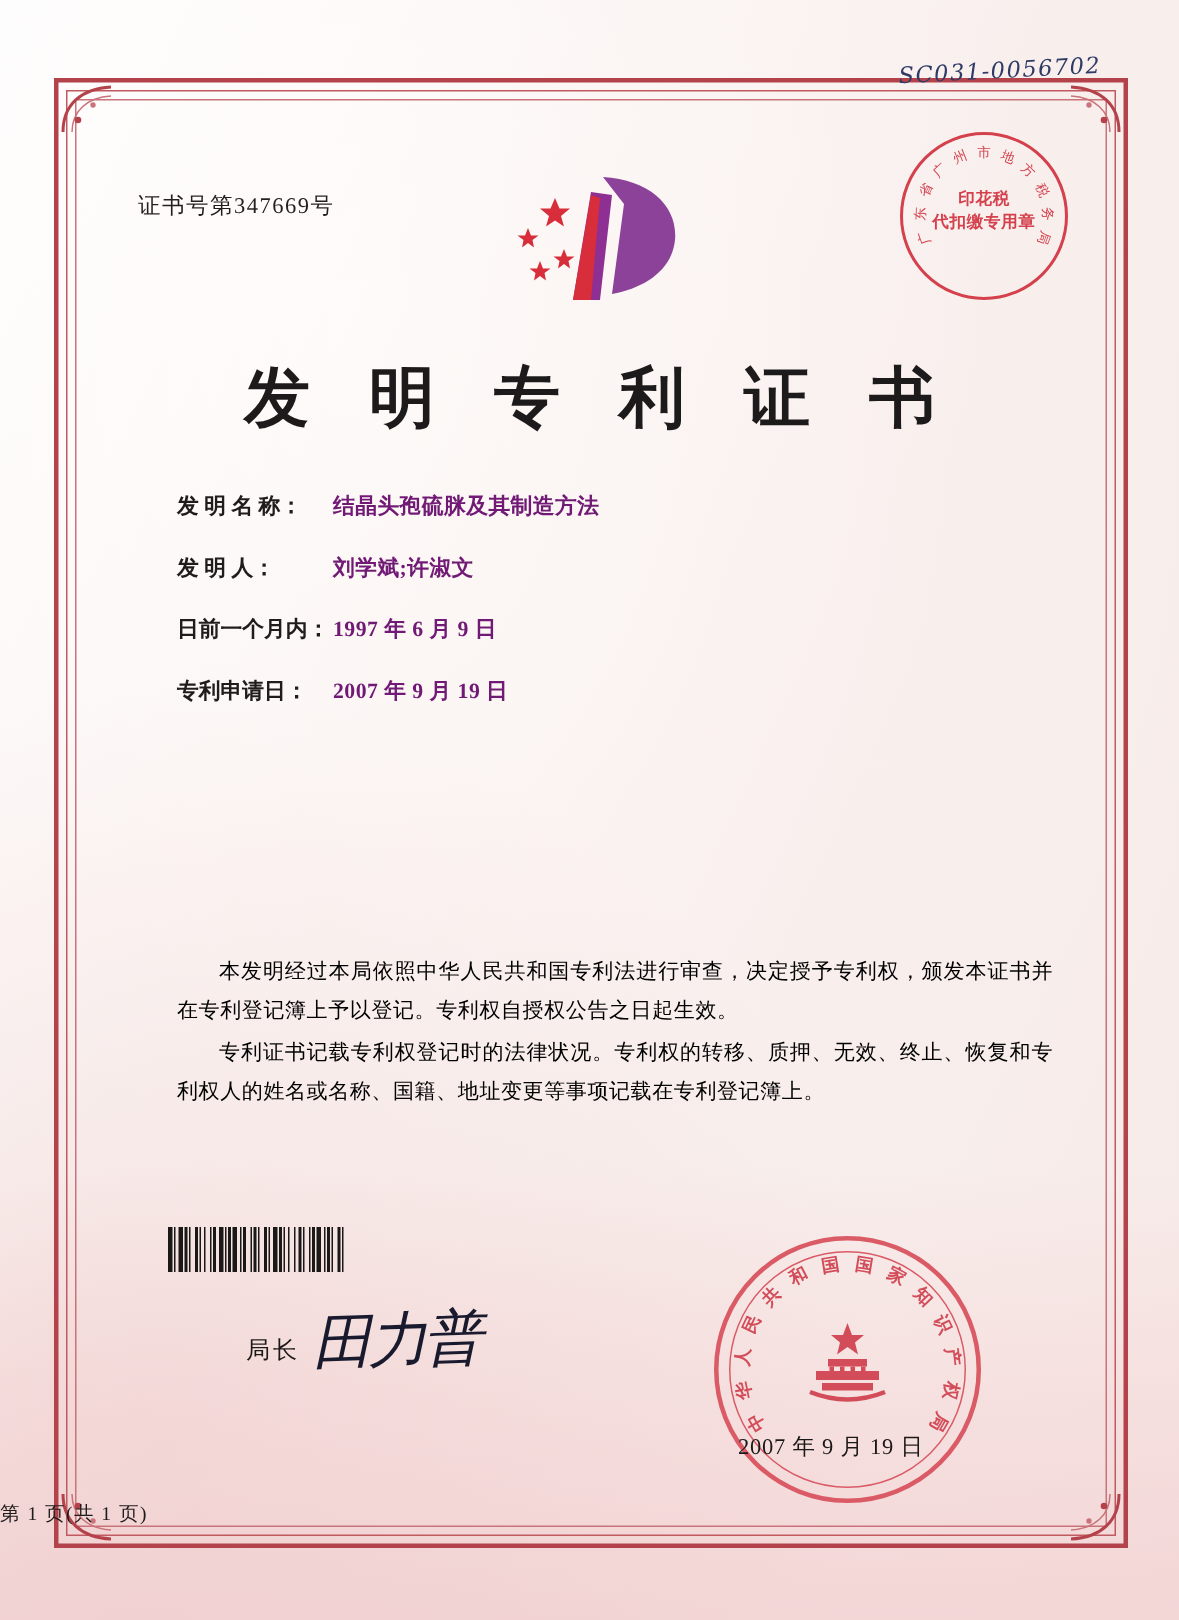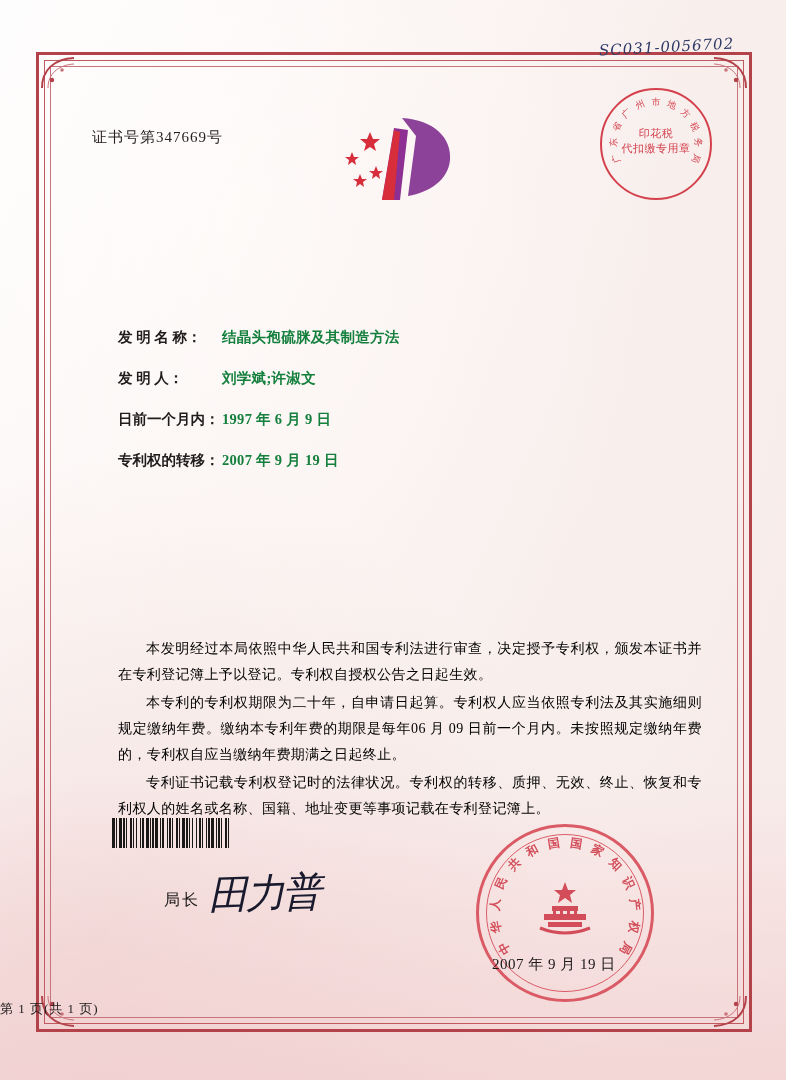--- a/index.html
+++ b/index.html
@@ -128,20 +128,21 @@
     white-space: nowrap;
   }
   .seal-top .center-lines {
     position: absolute;
     left: 0; right: 0;
     top: 36px;
     text-align: center;
     font-size: 11px;
     line-height: 15px;
     letter-spacing: 0.5px;
+    font-weight: bold;
   }
 
   
   .doc-title {
     position: absolute;
     left: 0; right: 0;
     top: 236px;
     text-align: center;
     font-size: 44px;
     font-weight: bold;
@@ -167,21 +168,21 @@
     color: #1f1c1c;
   }
   .field-label {
     width: 104px;
     flex: 0 0 104px;
     letter-spacing: 0px;
     white-space: nowrap;
   }
   .field-value {
     font-size: 14.5px;
-    color: #15803d;
+    color: #701a75;
     letter-spacing: 0.3px;
   }
   .field-value.latin {
     font-family: "Liberation Serif", serif;
     letter-spacing: 0.6px;
   }
 
   
   .body-text {
     position: absolute;
@@ -375,43 +376,43 @@
         <span style="transform: translate(38.3689px, -17.0829px) rotate(426deg) translate(-50%, -50%);">税</span>
         <span style="transform: translate(41.9744px, -1.46578px) rotate(448deg) translate(-50%, -50%);">务</span>
         <span style="transform: translate(39.4671px, 14.3648px) rotate(470deg) translate(-50%, -50%);">局</span>
       </div>
     <div class="center-lines">
       <div>印花税</div>
       <div>代扣缴专用章</div>
     </div>
   </div>
 
+  <div class="doc-title">发 明 专 利 证 书</div>
 
   <div class="fields">
     <div class="field-row">
       <div class="field-label">发 明 名 称：</div>
       <div class="field-value">结晶头孢硫脒及其制造方法</div>
     </div>
     <div class="field-row">
       <div class="field-label">发 明 人：</div>
       <div class="field-value">刘学斌;许淑文</div>
     </div>
     <div class="field-row">
       <div class="field-label">日前一个月内：</div>
       <div class="field-value">1997 年 6 月 9 日</div>
     </div>
     <div class="field-row">
-      <div class="field-label">专利权的转移：</div>
+      <div class="field-label">专利申请日：</div>
       <div class="field-value">2007 年 9 月 19 日</div>
     </div>
   </div>
 
   <div class="body-text">
     <p>本发明经过本局依照中华人民共和国专利法进行审查，决定授予专利权，颁发本证书并在专利登记簿上予以登记。专利权自授权公告之日起生效。</p>
-    <p>本专利的专利权期限为二十年，自申请日起算。专利权人应当依照专利法及其实施细则规定缴纳年费。缴纳本专利年费的期限是每年06 月 09 日前一个月内。未按照规定缴纳年费的，专利权自应当缴纳年费期满之日起终止。</p>
     <p>专利证书记载专利权登记时的法律状况。专利权的转移、质押、无效、终止、恢复和专利权人的姓名或名称、国籍、地址变更等事项记载在专利登记簿上。</p>
   </div>
 
   <div class="barcode" id="barcode">
       <i style="width: 3px; background: rgb(27, 24, 24);"></i>
       <i style="width: 1px; background: transparent;"></i>
       <i style="width: 1px; background: rgb(27, 24, 24);"></i>
       <i style="width: 2px; background: transparent;"></i>
       <i style="width: 3px; background: rgb(27, 24, 24);"></i>
       <i style="width: 1px; background: transparent;"></i>

